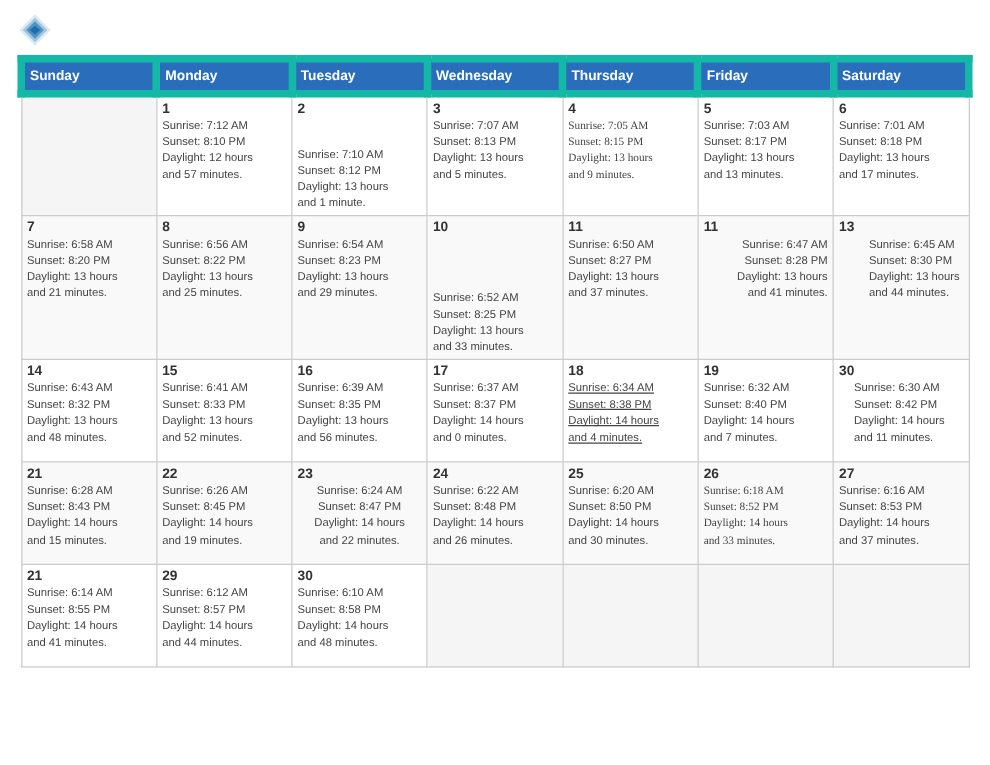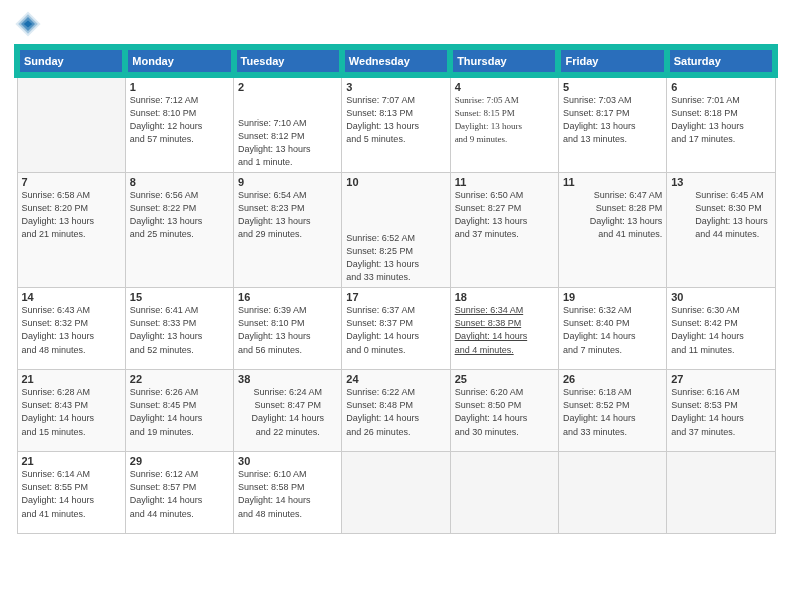--- a/index.html
+++ b/index.html
@@ -241,21 +241,21 @@
           <td>
             <span class="day-num">15</span>
             <div class="day-detail" style="white-space: pre-line;">Sunrise: 6:41 AM
 Sunset: 8:33 PM
 Daylight: 13 hours
 and 52 minutes.</div>
           </td>
           <td>
             <span class="day-num">16</span>
             <div class="day-detail" style="white-space: pre-line;">Sunrise: 6:39 AM
-Sunset: 8:10 PM
+Sunset: 8:35 PM
 Daylight: 13 hours
 and 56 minutes.</div>
           </td>
           <td>
             <span class="day-num">17</span>
             <div class="day-detail" style="white-space: pre-line;">Sunrise: 6:37 AM
 Sunset: 8:37 PM
 Daylight: 14 hours
 and 0 minutes.</div>
           </td>
@@ -268,21 +268,21 @@
           </td>
           <td>
             <span class="day-num">19</span>
             <div class="day-detail" style="white-space: pre-line;">Sunrise: 6:32 AM
 Sunset: 8:40 PM
 Daylight: 14 hours
 and 7 minutes.</div>
           </td>
           <td>
             <span class="day-num">30</span>
-            <div class="day-detail" style="white-space: pre-line;">Sunrise: 6:30 AM
+            <div class="day-detail" style="white-space: pre-line; margin-left: 12px;">Sunrise: 6:30 AM
 Sunset: 8:42 PM
 Daylight: 14 hours
 and 11 minutes.</div>
           </td>
         </tr>
         <tr>
           <td>
             <span class="day-num">21</span>
             <div class="day-detail" style="white-space: pre-line;">Sunrise: 6:28 AM
 Sunset: 8:43 PM
@@ -290,21 +290,21 @@
 and 15 minutes.</div>
           </td>
           <td>
             <span class="day-num">22</span>
             <div class="day-detail" style="white-space: pre-line;">Sunrise: 6:26 AM
 Sunset: 8:45 PM
 Daylight: 14 hours
 and 19 minutes.</div>
           </td>
           <td>
-            <span class="day-num">38</span>
+            <span class="day-num">23</span>
             <div class="day-detail" style="white-space: pre-line; text-align: center;">Sunrise: 6:24 AM
 Sunset: 8:47 PM
 Daylight: 14 hours
 and 22 minutes.</div>
           </td>
           <td>
             <span class="day-num">24</span>
             <div class="day-detail" style="white-space: pre-line;">Sunrise: 6:22 AM
 Sunset: 8:48 PM
 Daylight: 14 hours
@@ -312,21 +312,21 @@
           </td>
           <td>
             <span class="day-num">25</span>
             <div class="day-detail" style="white-space: pre-line;">Sunrise: 6:20 AM
 Sunset: 8:50 PM
 Daylight: 14 hours
 and 30 minutes.</div>
           </td>
           <td>
             <span class="day-num">26</span>
-            <div class="day-detail" style="white-space: pre-line;">Sunrise: 6:18 AM
+            <div class="day-detail" style="white-space: pre-line; font-family: Liberation Serif, serif;">Sunrise: 6:18 AM
 Sunset: 8:52 PM
 Daylight: 14 hours
 and 33 minutes.</div>
           </td>
           <td>
             <span class="day-num">27</span>
             <div class="day-detail" style="white-space: pre-line;">Sunrise: 6:16 AM
 Sunset: 8:53 PM
 Daylight: 14 hours
 and 37 minutes.</div>

